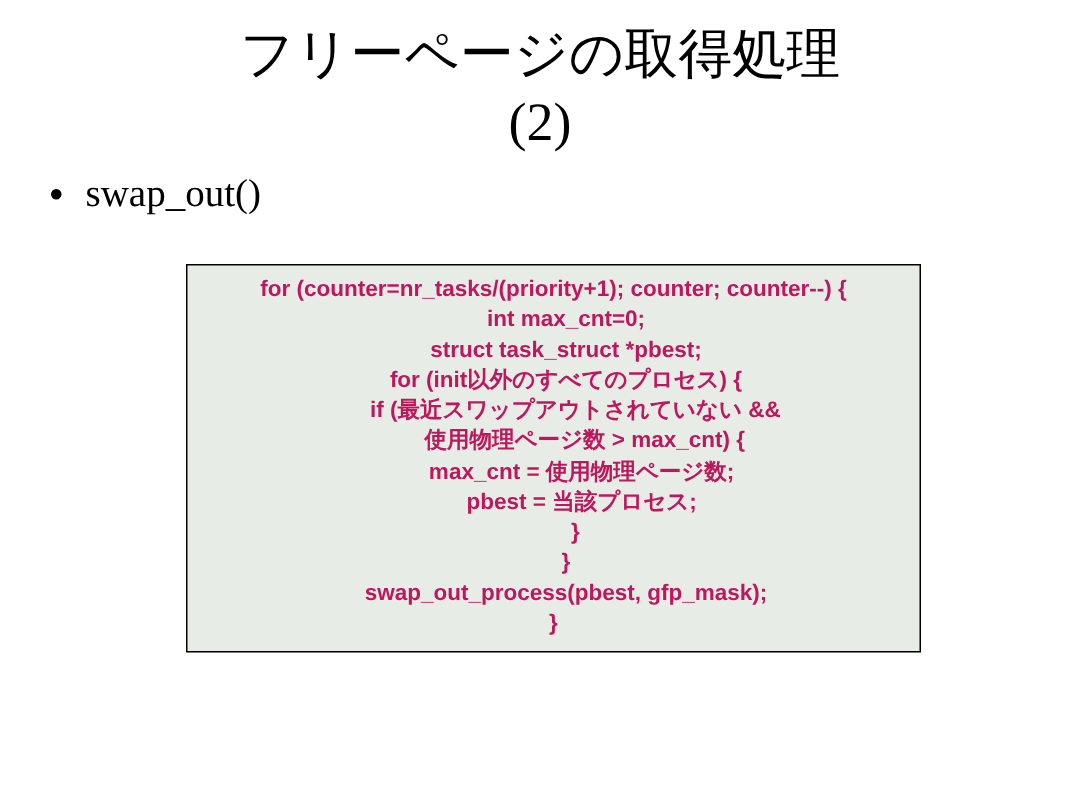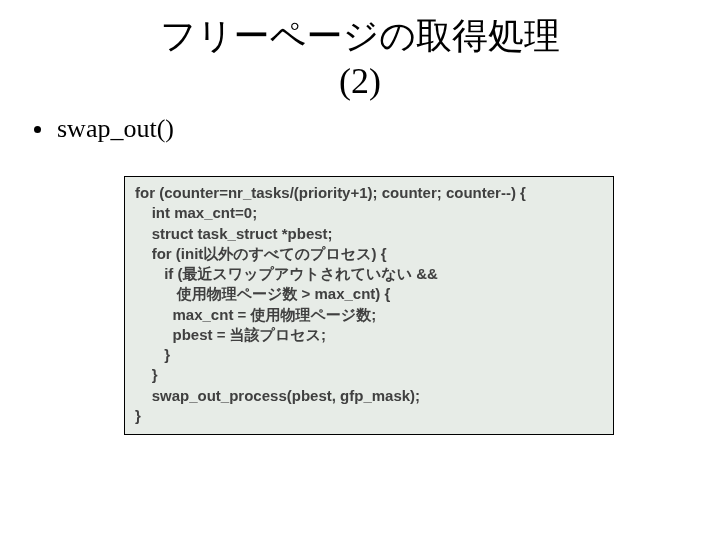--- a/index.html
+++ b/index.html
@@ -50,21 +50,22 @@
     background: #e7ece7;
     padding: 6px 10px 8px 10px;
     box-sizing: border-box;
   }
   .code {
     font-family: Arial, "MS Gothic", sans-serif;
     font-size: 15px;
     line-height: 1.35;
     white-space: pre;
     font-weight: 700;
-    color: #404040;
+    color: #be185d;
+    text-align: center;
   }
 </style>
 </head>
 <body>
 
 <div class="slide">
 
   <div class="title">
     <span>フリーページの取得処理</span><br>
     <span>(2)</span>

